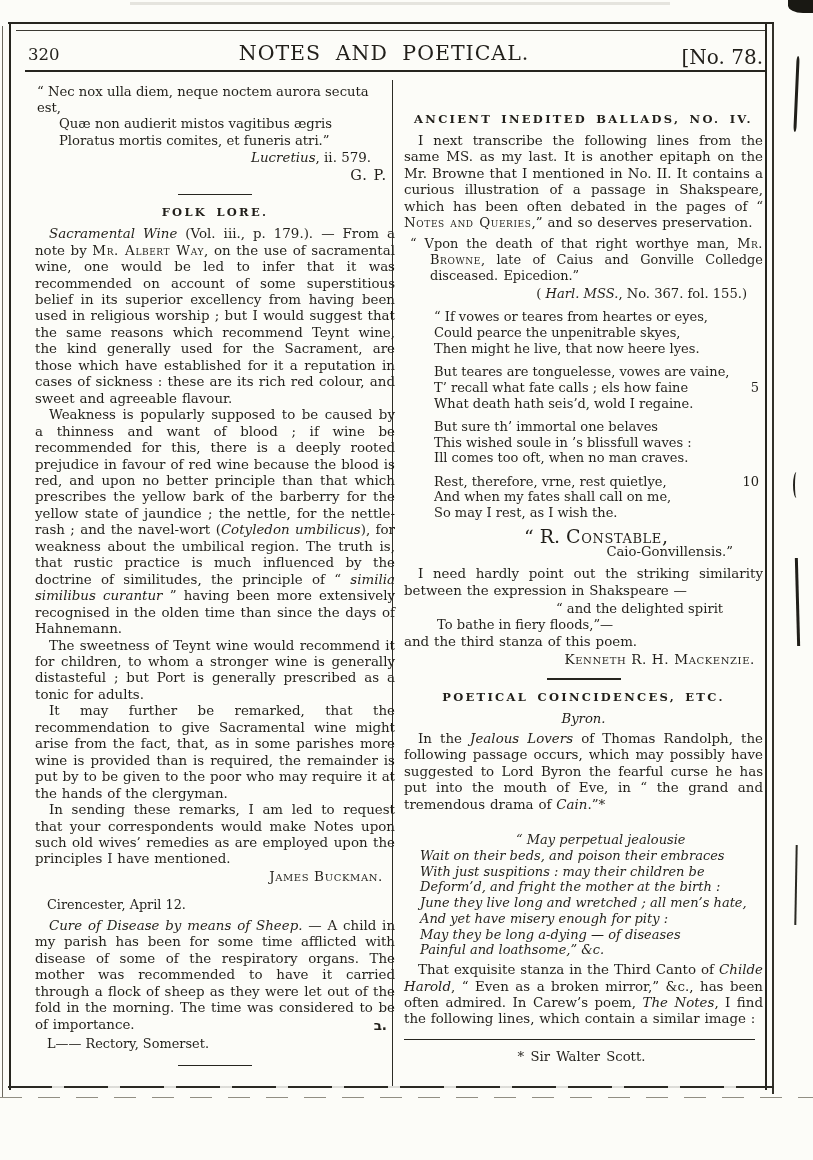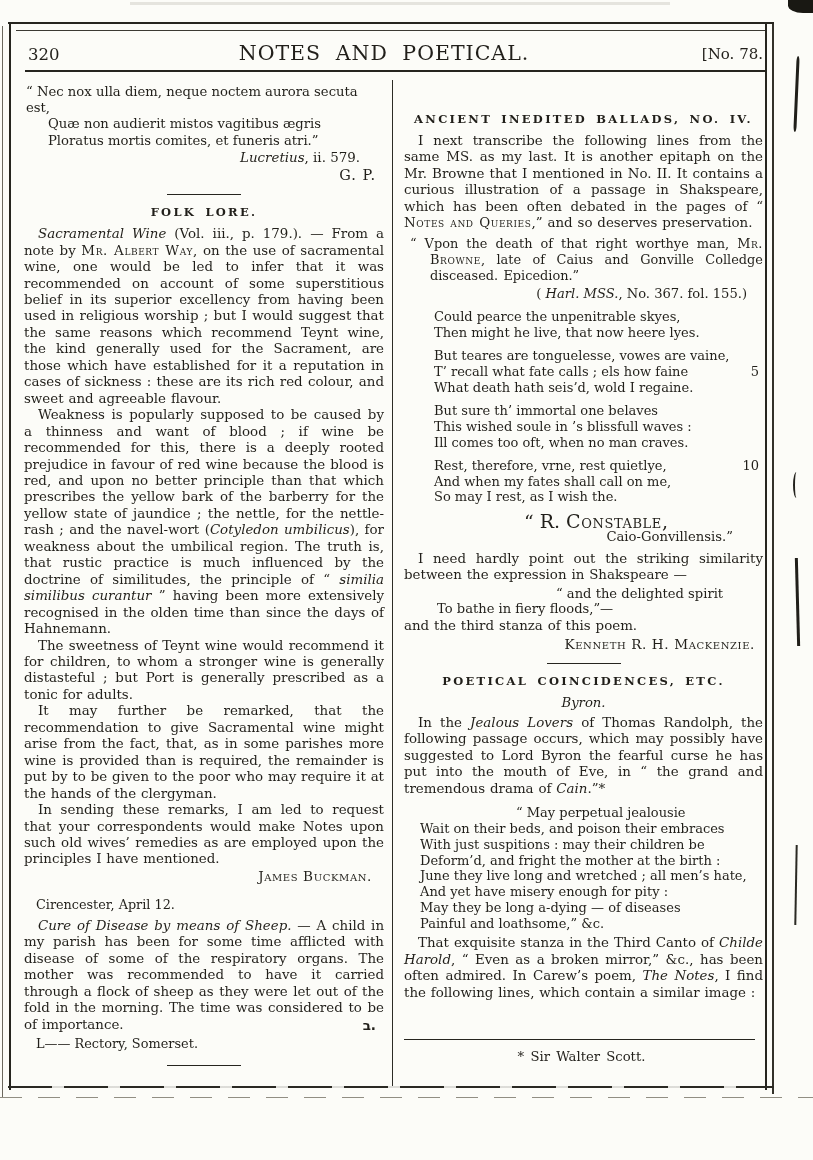--- a/index.html
+++ b/index.html
@@ -22,24 +22,24 @@
   .blob{left:788px;top:0;width:25px;height:13px;background:#191813;border-radius:0 0 0 60%;}
   .bracket{left:795px;top:56px;width:3px;height:76px;background:#201f1a;border-radius:50%/8%;transform:rotate(2.5deg);}
   .paren{left:793px;top:472px;width:5px;height:26px;border-left:2.5px solid #23221d;border-radius:50%;}
   .stroke1{left:796px;top:558px;width:2.5px;height:88px;background:#211f1a;transform:rotate(-1.5deg);}
   .stroke2{left:795px;top:845px;width:2px;height:80px;background:#2b2a24;transform:rotate(1deg);}
   .smudge{left:130px;top:2px;width:540px;height:3px;background:#c9c7bf;opacity:.45;}
   
   .masthead{position:absolute;left:0;top:0;width:100%;}
   .pagenum{position:absolute;left:28px;top:45px;font-size:16.5px;}
   .jtitle{position:absolute;left:0;right:45px;top:41px;text-align:center;font-size:20.5px;letter-spacing:1px;word-spacing:7px;}
-  .issue{position:absolute;right:50px;top:45px;font-size:15px;}
+  .issue{position:absolute;right:50px;top:45px;font-size:20px;}
   
   .col{position:absolute;top:84px;}
-  .col-left{left:24px;width:360px;}
+  .col-left{left:35px;width:360px;}
   .col-right{left:404px;width:359px;height:1002px;}
   h2{font-size:11.5px;font-weight:700;letter-spacing:2.3px;word-spacing:3px;text-align:center;margin:10px 0 7px;}
   h2.first{margin-top:28px;}
   .body-p{margin:0;text-indent:14px;font-size:13.4px;line-height:16.45px;text-align:justify;word-spacing:.6px;}
   .noindent{text-indent:0;text-align:left;}
   .pline{position:relative;}
   
   .epigraph{font-size:13.2px;line-height:16.2px;}
   .epigraph .pline{padding-left:24px;}
   .epigraph .pline:first-child{padding-left:2px;}
@@ -58,21 +58,21 @@
   .poem{font-size:13px;line-height:15.75px;margin-left:30px;}
   .stanza{margin-bottom:7.5px;}
   .lnum{position:absolute;right:4px;top:0;}
   .psig1{text-align:right;padding-right:95px;font-size:19px;line-height:16px;}
   .psig2{text-align:right;padding-right:30px;font-size:13.2px;line-height:16px;margin-bottom:6px;}
   .shaks{font-size:13.1px;line-height:15.8px;margin:2px 0 1px;}
   .shaks .pline{margin-left:33px;}
   .shaks .pline:first-child{margin-left:152px;}
   .mack{padding-right:8px;margin-top:1px;}
   .subhead{text-align:center;font-style:italic;font-size:13.2px;margin:0 0 5px;}
-  .byron{margin-left:16px;margin-top:8px;margin-bottom:4px;}
+  .byron{margin-left:16px;margin-top:19px;margin-bottom:4px;font-style:italic;}
   .byron .pline:first-child{margin-left:96px;}
   .footnote{position:absolute;left:0;right:4px;bottom:22px;}
   .fn-rule{width:99%;height:1.3px;background:#26251f;margin-bottom:9px;}
   .fn-text{text-align:center;font-size:13.2px;word-spacing:2px;}
   
   .i{font-style:italic;}
   .sc{font-variant:small-caps;letter-spacing:.6px;}
 </style>
 </head>
 <body>
@@ -126,20 +126,21 @@
     <div class="short-rule end-rule"></div>
   </section>
 
   <section class="col col-right">
     <h2 class="first">ANCIENT INEDITED BALLADS, NO. IV.</h2>
     <p class="body-p"><span>I next transcribe the following lines from the same MS. as my last.  It is another epitaph on the Mr. Browne that I mentioned in No. II.  It contains a curious illustration of a passage in Shakspeare, which has been often debated in the pages of “ </span><span class="sc">Notes and Queries</span><span>,” and so deserves preservation.</span></p>
     <div class="quote-block"><span>“ Vpon the death of that right worthye man, </span><span class="sc">Mr. Browne</span><span>, late of Caius and Gonville Colledge disceased.  Epicedion.”</span></div>
     <div class="source"><span>( </span><span class="i">Harl. MSS.</span><span>, No. 367. fol. 155.)</span></div>
     <div class="poem">
       <div class="stanza">
+          <div class="pline"><span>“ If vowes or teares from heartes or eyes,</span></div>
           <div class="pline"><span>Could pearce the unpenitrable skyes,</span></div>
           <div class="pline"><span>Then might he live, that now heere lyes.</span></div>
         </div>
       <div class="stanza">
           <div class="pline"><span>But teares are tonguelesse, vowes are vaine,</span></div>
           <div class="pline"><span>T’ recall what fate calls ; els how faine</span><span class="lnum">5</span></div>
           <div class="pline"><span>What death hath seis’d, wold I regaine.</span></div>
         </div>
       <div class="stanza">
           <div class="pline"><span>But sure th’ immortal one belaves</span></div>

